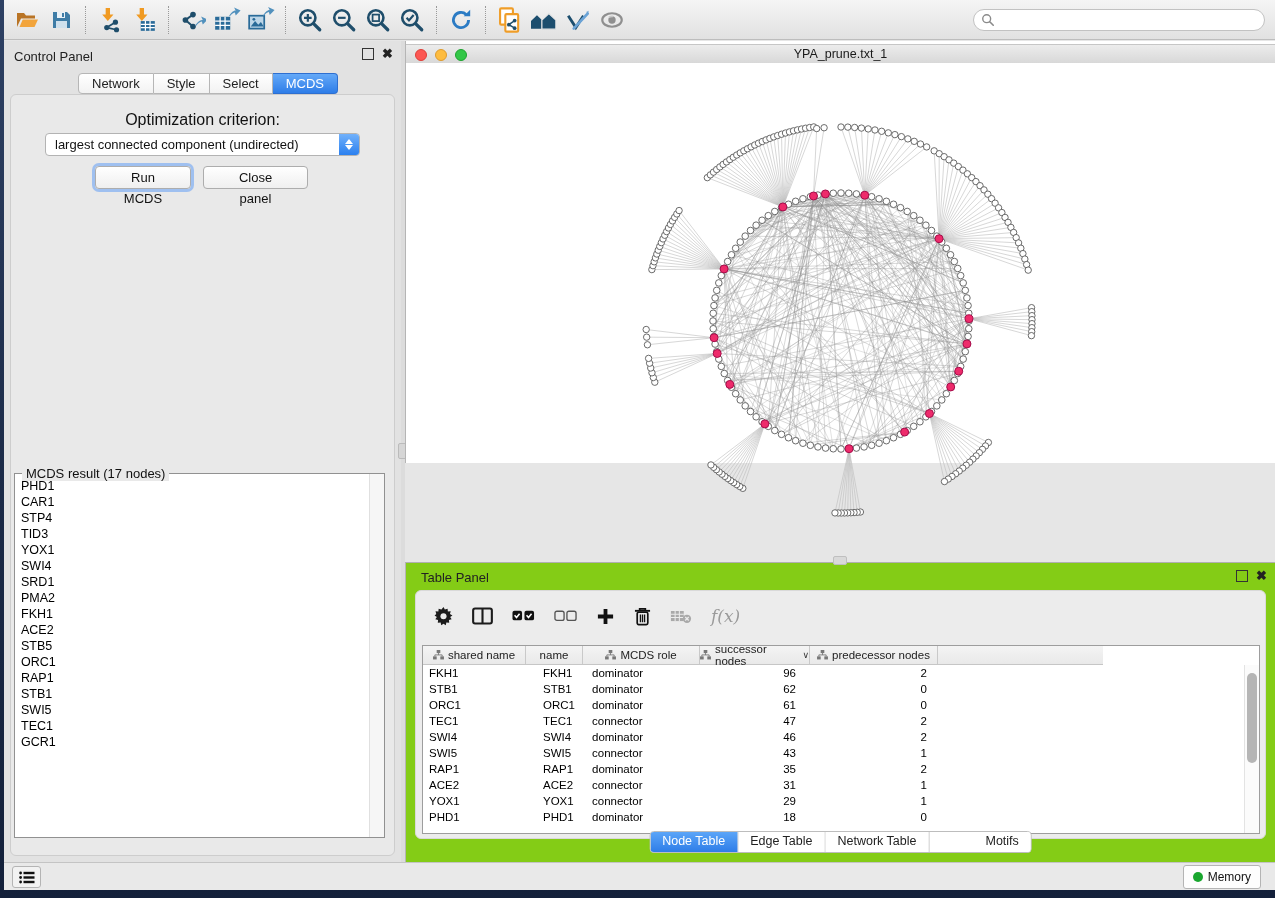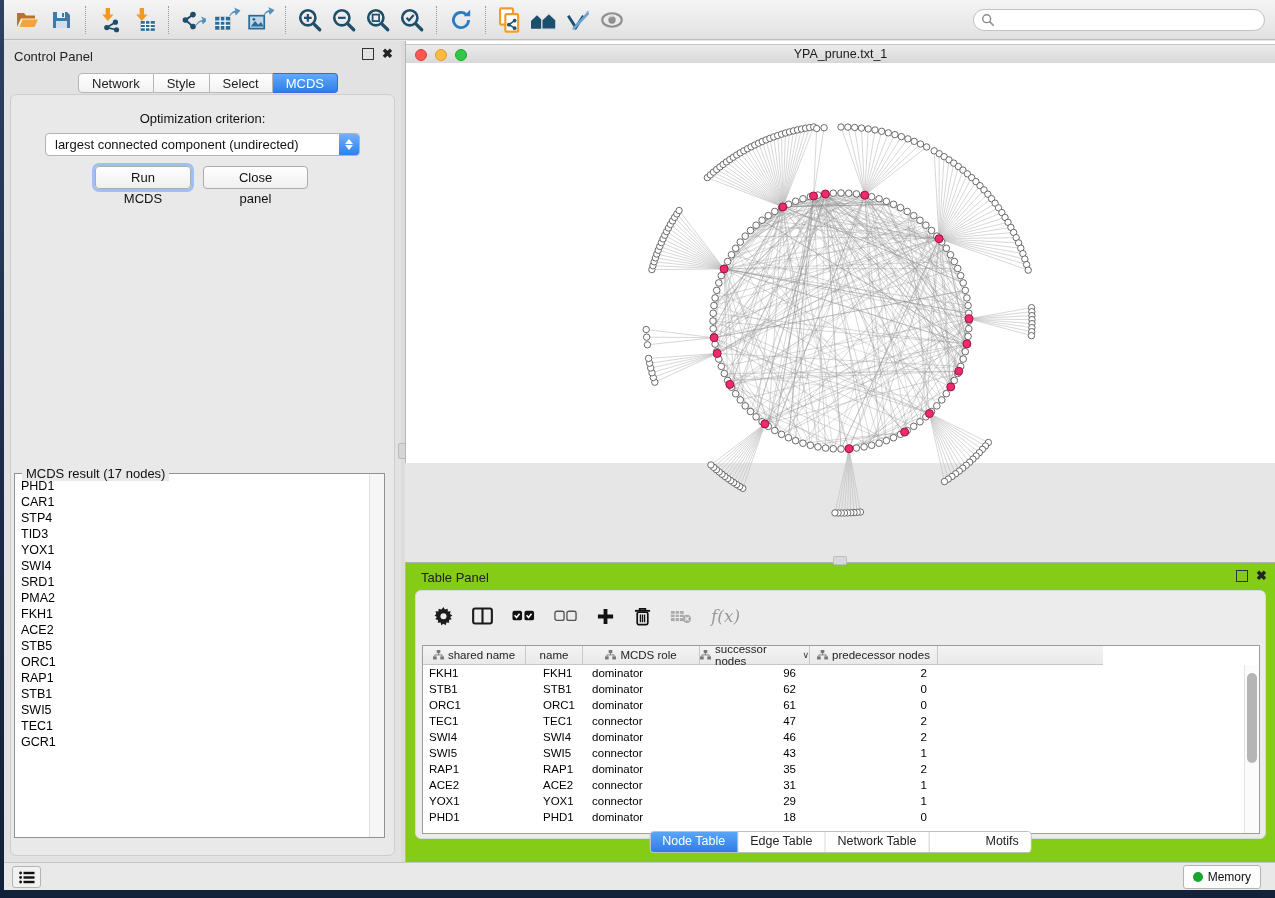--- a/index.html
+++ b/index.html
@@ -20,29 +20,29 @@
   .search{position:absolute;left:969px;top:9px;width:292px;height:22px;background:#fff;
     border:1px solid #c2c2c2;border-radius:12px;display:flex;align-items:center;padding-left:7px;box-sizing:border-box;}
   .search input{border:none;outline:none;flex:1;font-size:12px;background:transparent;margin-left:5px;font-family:"Liberation Sans",sans-serif;}
 
   
   .control-panel{position:absolute;left:0;top:41px;width:397px;bottom:28px;background:#e2e2e2;}
   .cp-title{position:absolute;left:10px;top:8px;font-size:13px;color:#222;}
   .win-btns{position:absolute;right:8px;top:7px;display:flex;gap:8px;align-items:center;}
   .float-box{width:10px;height:10px;border:1.5px solid #333;background:transparent;}
   .close-x{font-size:13px;font-weight:bold;color:#222;line-height:10px;}
-  .cp-tabs{position:absolute;left:74px;top:32px;display:flex;height:20px;}
+  .cp-tabs{position:absolute;left:74px;top:32px;display:flex;height:20px;align-items:center;}
   .seg-tab{font-size:13px;color:#222;background:linear-gradient(#ffffff,#f2f2f2);
     border:1px solid #b6b6b6;border-left:none;padding:0 13px;line-height:19px;}
   .seg-tab:first-child{border-left:1px solid #b6b6b6;border-radius:4px 0 0 4px;}
   .seg-tab:last-child{border-radius:0 4px 4px 0;}
   .seg-tab.active{background:linear-gradient(#64a9f8,#2e7de8);color:#fff;border-color:#2e6fd0;}
   .cp-frame{position:absolute;left:6px;top:53px;width:383px;height:760px;background:#e9e9e9;
     border:1px solid #cdcdcd;border-radius:6px;}
-  .opt-label{position:absolute;left:0;right:0;top:70px;text-align:center;font-size:13px;color:#111;}
+  .opt-label{position:absolute;left:0;right:0;top:70px;text-align:center;font-size:16px;color:#111;}
   .dropdown{position:absolute;left:41px;top:92px;width:315px;height:23px;background:#fff;
     border:1px solid #b3b3b3;border-radius:4px;box-sizing:border-box;font-size:13px;color:#111;
     line-height:21px;padding-left:9px;}
   .dd-stepper{position:absolute;right:0px;top:0px;width:20px;height:21px;border-radius:0 3px 3px 0;
     background:linear-gradient(#71b1fb,#2b80ef);display:flex;flex-direction:column;align-items:center;justify-content:center;gap:1px;}
   .dd-stepper .tri-up{width:0;height:0;border-left:4px solid transparent;border-right:4px solid transparent;border-bottom:5px solid #fff;}
   .dd-stepper .tri-dn{width:0;height:0;border-left:4px solid transparent;border-right:4px solid transparent;border-top:5px solid #fff;}
   .btn{position:absolute;height:23px;background:linear-gradient(#ffffff,#efefef);border:1px solid #adadad;
     border-radius:4px;font-size:13px;color:#111;text-align:center;line-height:21px;box-sizing:border-box;padding:0 22px;}
   .btn.focus-ring{box-shadow:0 0 0 3px rgba(110,165,245,.6);}

